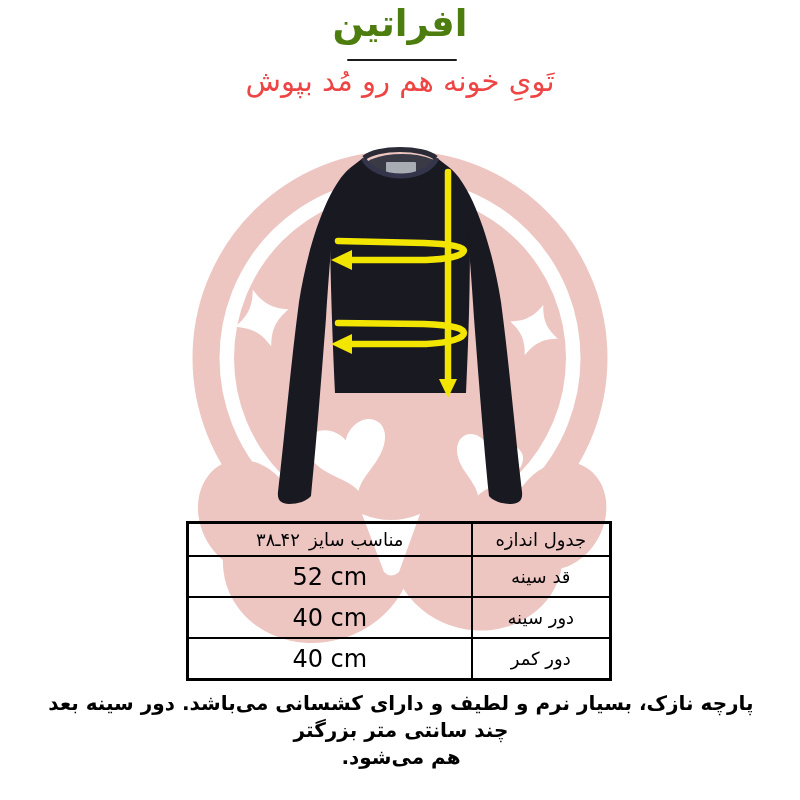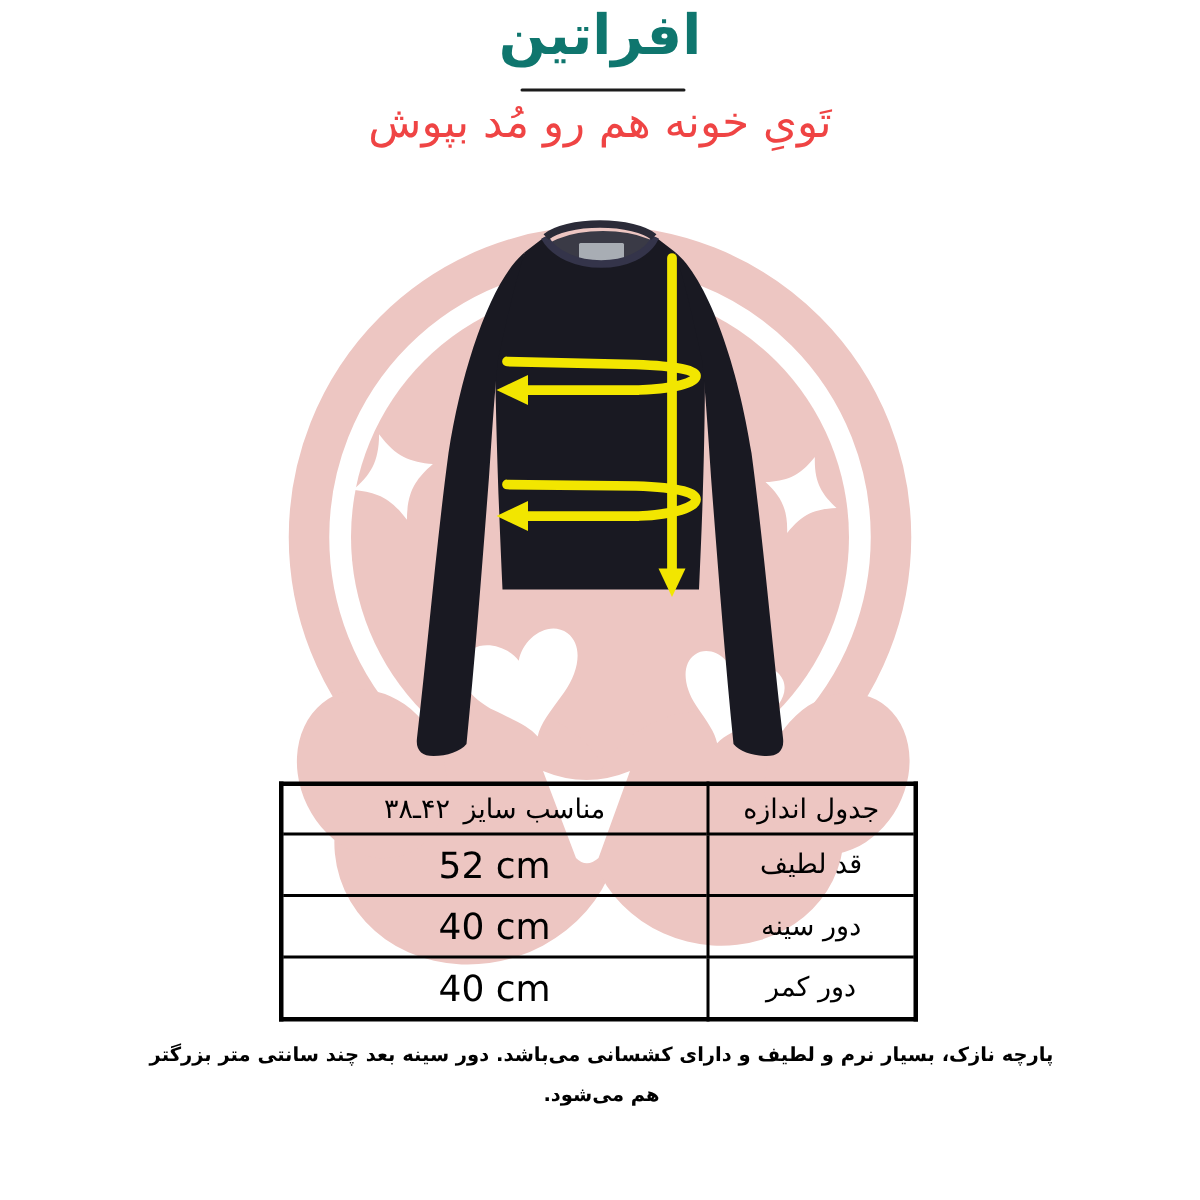--- a/index.html
+++ b/index.html
@@ -28,21 +28,21 @@
   .size-table td{
     border:2.5px solid #000;text-align:center;vertical-align:middle;
     padding:0 4px;font-size:18px;background:transparent;
   }
   .size-table tr.hdr td{height:31px;}
   .size-table tr.row td{height:39px;}
   .size-table td.val{font-size:24px;}
   .fit-range{margin-right:9px;unicode-bidi:bidi-override;direction:ltr;}
   .note{
     position:absolute;left:42px;right:40px;z-index:2;direction:rtl;text-align:center;
-    font-weight:bold;font-size:13px;line-height:27px;
+    font-weight:bold;font-size:20px;line-height:27px;
   }
   .note-1{top:690px;}
   .note-2{top:744px;}
 </style>
 </head>
 <body>
 
 <div class="page">
 
   <svg class="figure-svg" viewBox="0 0 800 800">
@@ -90,38 +90,38 @@
       <path d="M338,323 L424,324 C455,325 464,329 464,333 C464,338 450,343 426,344 L352,344"></path>
       <path d="M448,172 L448,382"></path>
     </g>
     <g fill="#f2e600">
       <polygon points="331,260 352,250 352,270"></polygon>
       <polygon points="331,344 352,334 352,354"></polygon>
       <polygon points="448,398 439,379 457,379"></polygon>
     </g>
   </svg>
 
-  <div class="logo" style="color: #0f766e;">افراتین</div>
+  <div class="logo" style="color: #4d7c0f;">افراتین</div>
   <div class="flourish"></div>
   <div class="tagline">تَویِ خونه هم رو مُد بپوش</div>
 
   <table class="size-table" dir="rtl">
     <colgroup>
         <col style="width:139px">
         <col style="width:284px">
       </colgroup>
     <tbody>
         <tr class="hdr">
       <td>جدول اندازه</td>
       <td>
         <span>مناسب سایز</span><bdo dir="ltr" class="fit-range">۳۸ـ۴۲</bdo>
       </td>
     </tr>
     <tr class="row">
-      <td>قد لطیف</td>
+      <td>قد سینه</td>
       <td class="val" dir="ltr">52 cm</td>
     </tr>
     <tr class="row">
       <td>دور سینه</td>
       <td class="val" dir="ltr">40 cm</td>
     </tr>
     <tr class="row">
       <td>دور کمر</td>
       <td class="val" dir="ltr">40 cm</td>
     </tr>

